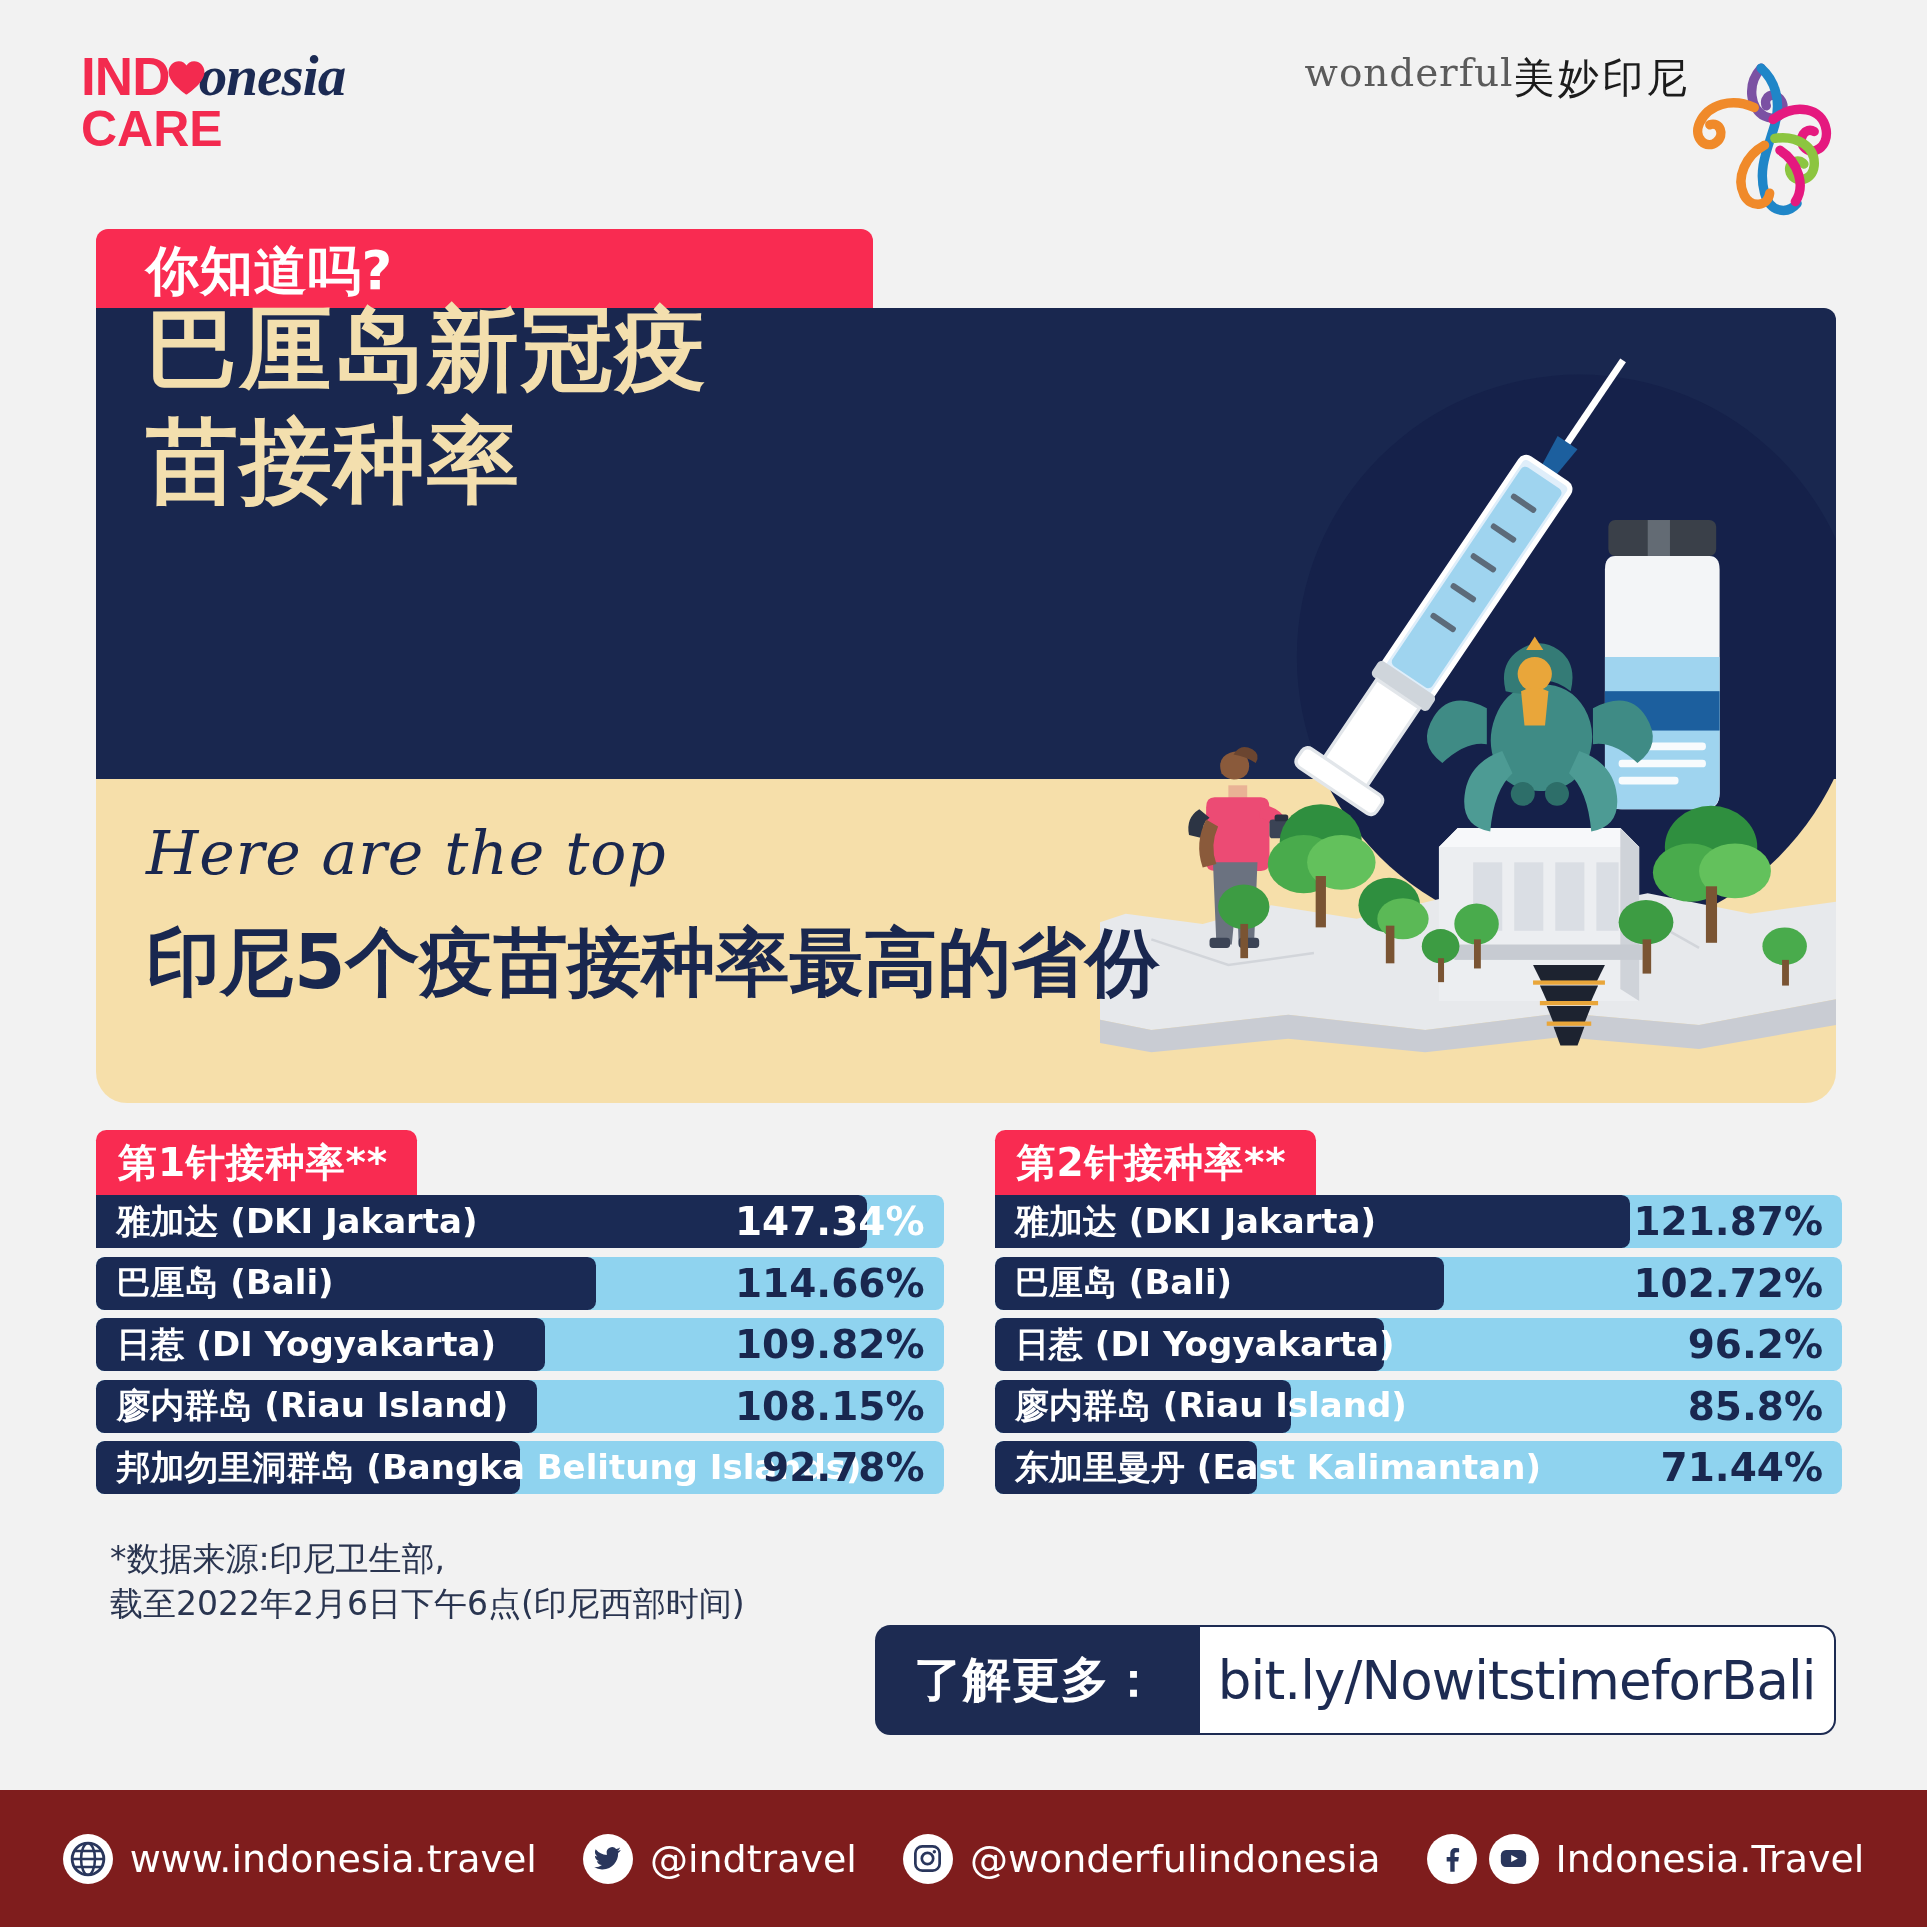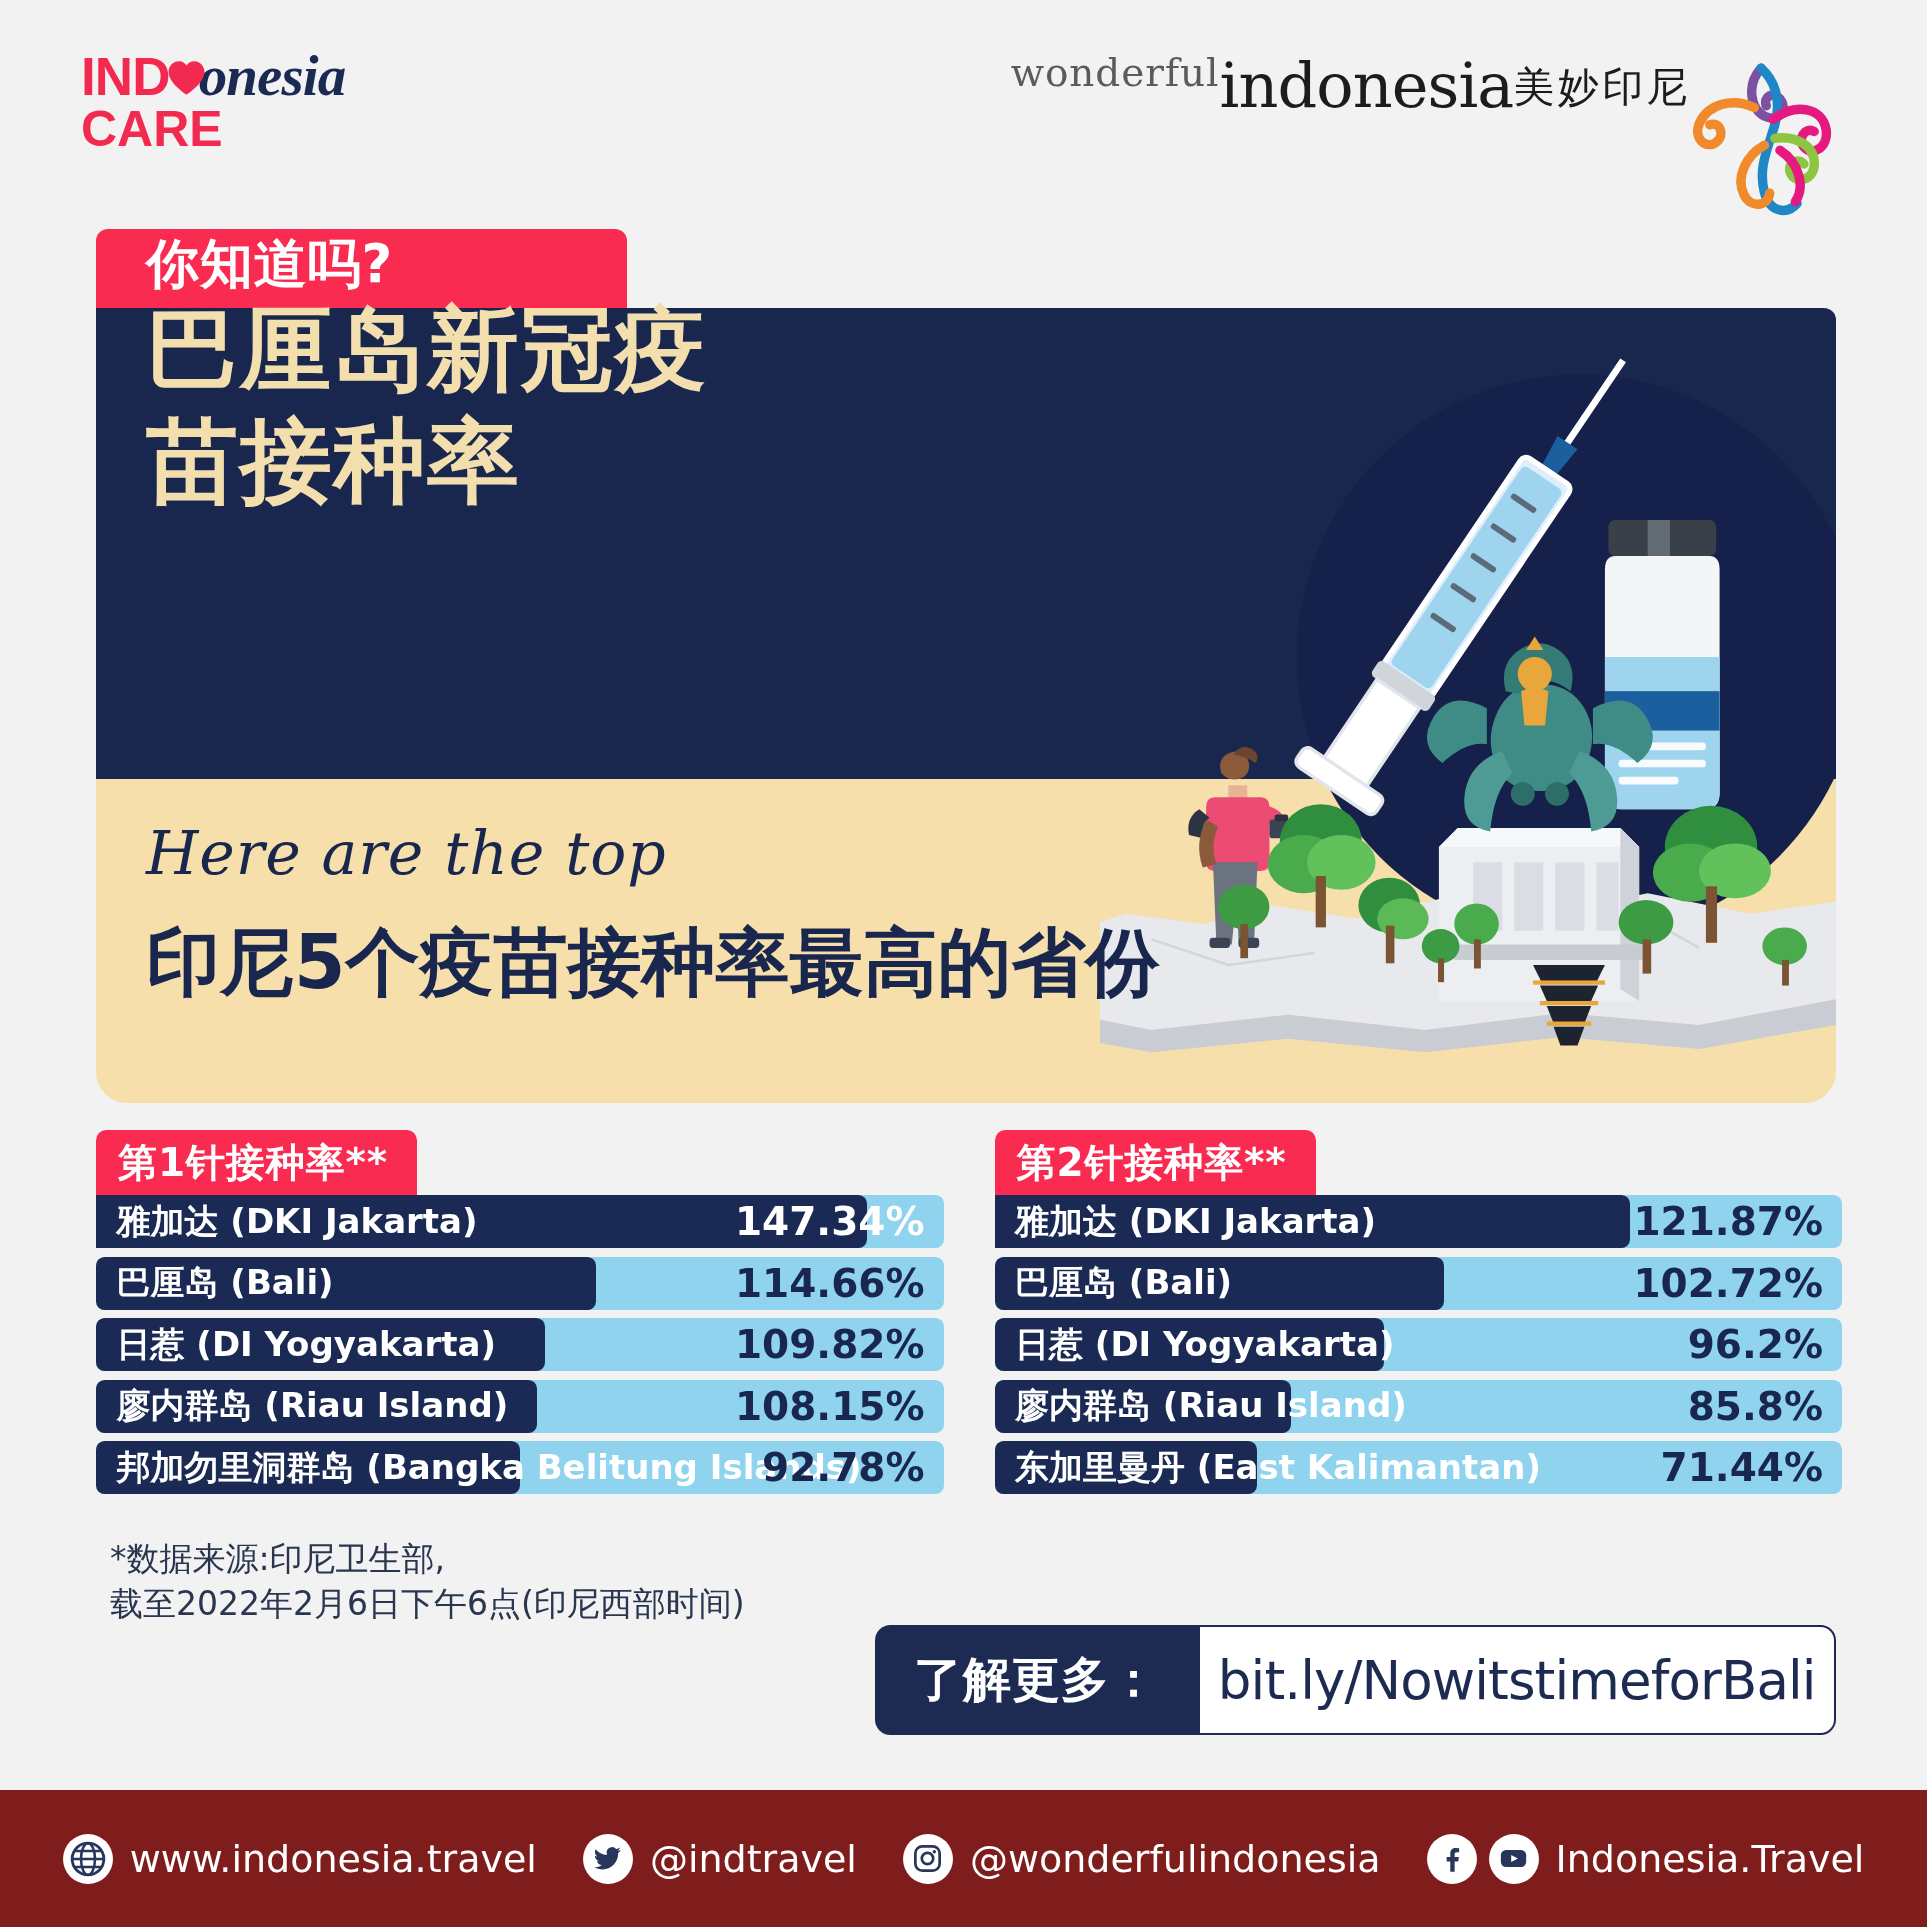--- a/index.html
+++ b/index.html
@@ -49,23 +49,23 @@
   }
   .wi-cn {
     font-size: 41px; color: #1c1c1c; margin-top: 5.1px; align-self: center;
     font-family: "DejaVu Sans", sans-serif; letter-spacing: 3.4px;
   }
   .wi-mark { width: 154px; height: 163px; margin-left: -12px; margin-top: 3.4px; }
 
   
   .hero { position: absolute; left: 96px; top: 229px; width: 1740px; height: 873px; }
   .hero-red {
-    position: absolute; left: 0; top: 0; width: 531px; height: 79px;
+    position: absolute; left: 0; top: 0; width: 777px; height: 79px;
     background: #f92b51; border-radius: 12px 12px 0 0;
-    display: flex; align-items: flex-start; padding-left: 50px;
+    display: flex; align-items: flex-end; padding-left: 50px;
   }
   .hero-red-label {
     color: #ffffff; font-size: 53px; font-weight: bold;
     font-family: "DejaVu Sans", sans-serif; letter-spacing: 0.9px;
   }
   .hero-navy {
     position: absolute; left: 0; top: 79px; width: 1740px; height: 471px;
     background: #19274f; border-radius: 0 12px 0 0; overflow: hidden;
   }
   .hero-title {
@@ -193,21 +193,20 @@
         </svg>
       </span>
       <span class="care-onesia">onesia</span>
     </div>
     <div class="care-row2">CARE</div>
   </div>
 
   <div class="logo-wi">
     <div class="wi-text">
       <span class="wi-wonderful">wonderful</span>
-      <span class="wi-indonesia">indonesia</span>
       <span class="wi-cn">美妙印尼</span>
     </div>
     <div class="wi-mark">
       <svg width="154" height="163" viewBox="0 0 180 190">
         <g fill="none" stroke-width="11" stroke-linecap="round">
           <path d="M96 14 C78 34 84 62 100 70 C116 78 128 62 118 50 C110 41 98 47 102 58" stroke="#7b51a3"></path>
           <path d="M96 14 C112 28 120 52 112 80 C104 108 92 130 100 160 C106 182 126 186 138 172" stroke="#1f86c8"></path>
           <path d="M88 60 C62 48 34 56 24 78 C16 96 32 110 44 100 C54 92 48 76 36 80" stroke="#f08a2a"></path>
           <path d="M110 74 C136 54 168 60 172 86 C175 106 156 118 146 106 C138 96 148 82 158 88" stroke="#e5197f"></path>
           <path d="M112 96 C138 92 160 106 158 128 C156 146 136 150 130 136 C126 124 140 118 146 126" stroke="#8cc540"></path>

